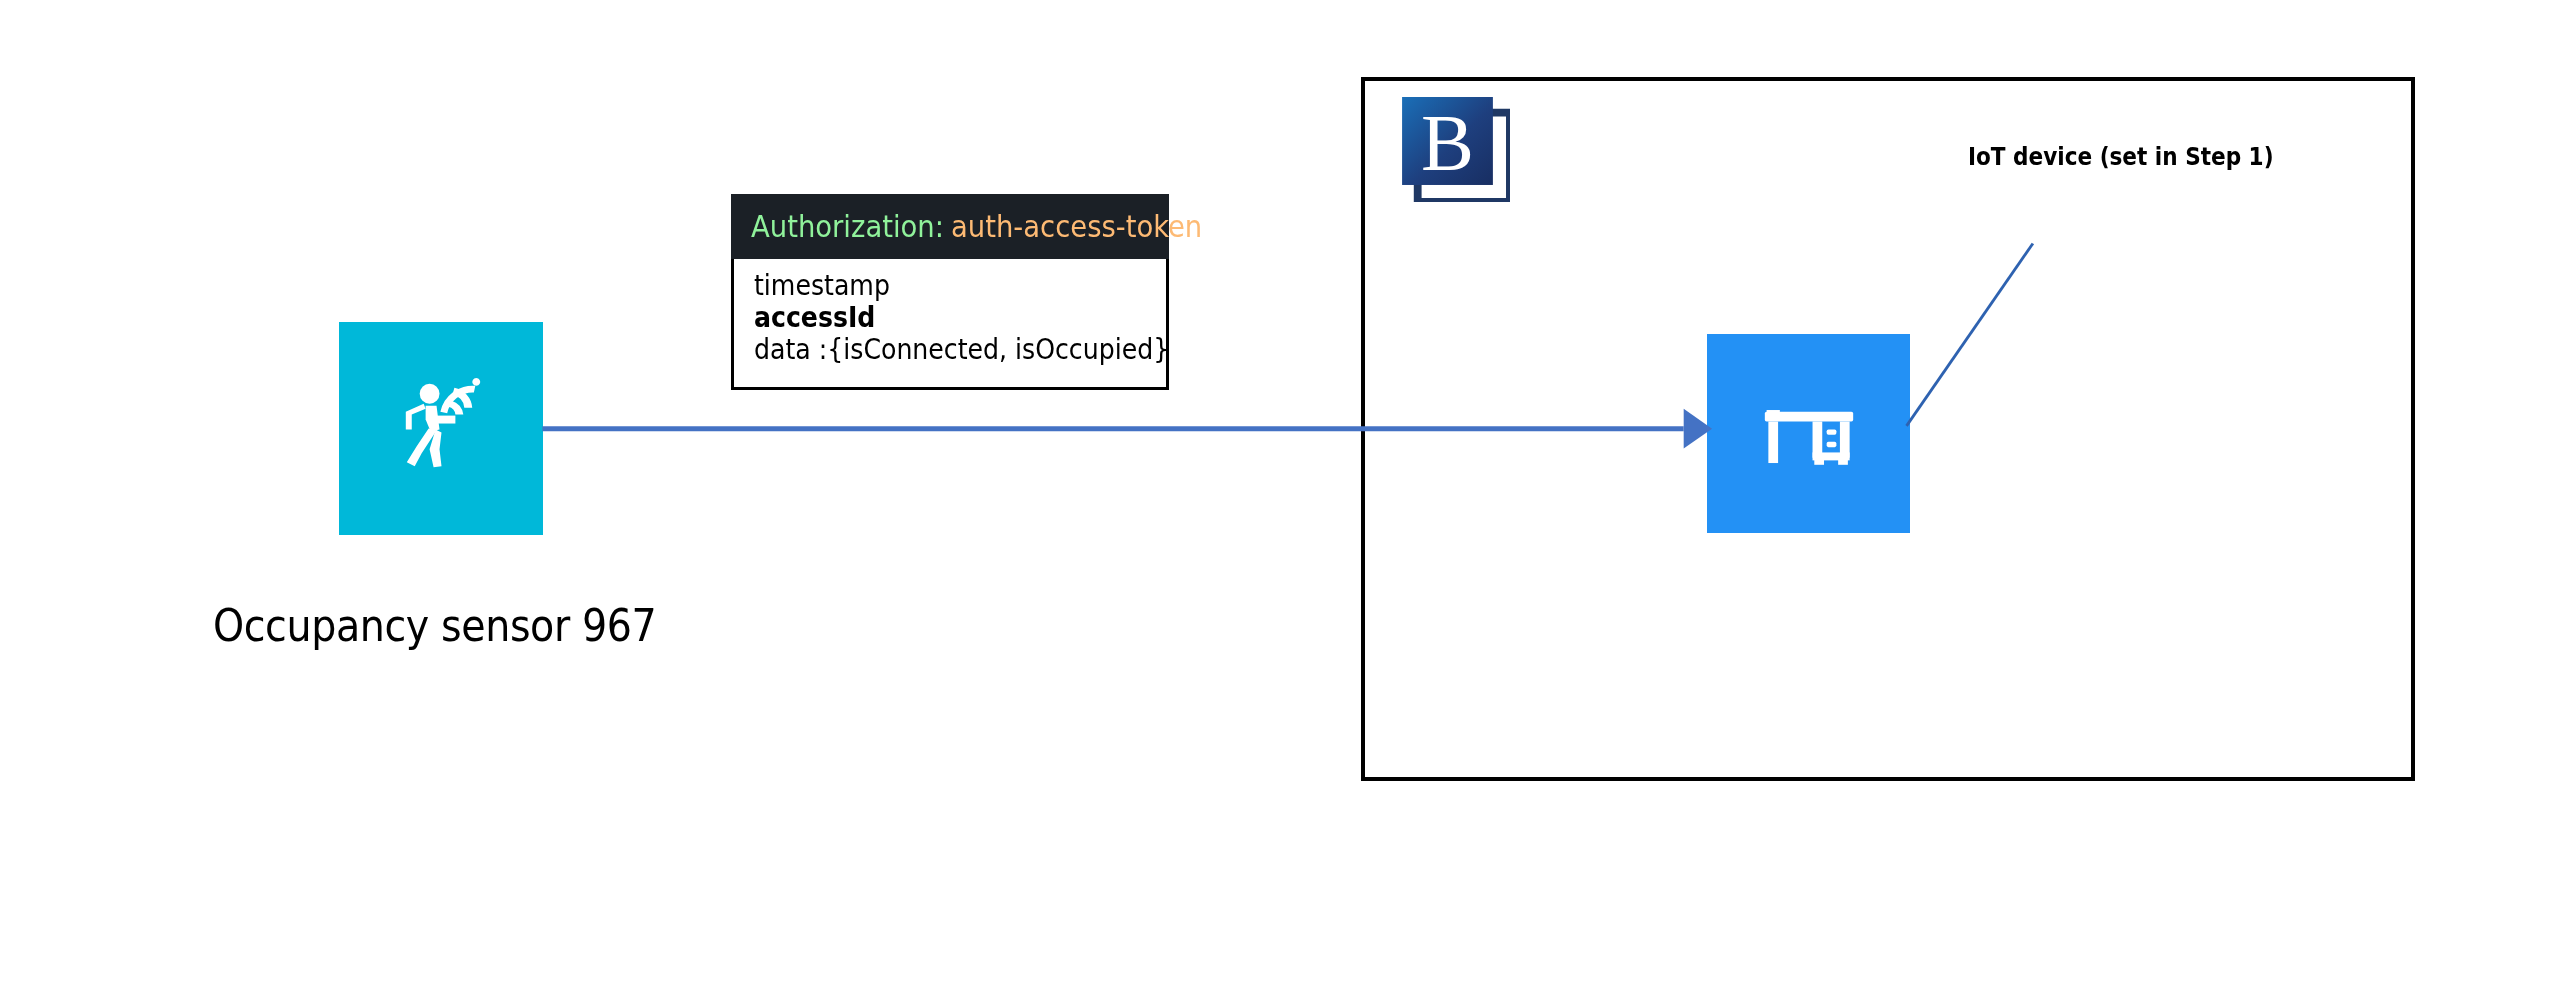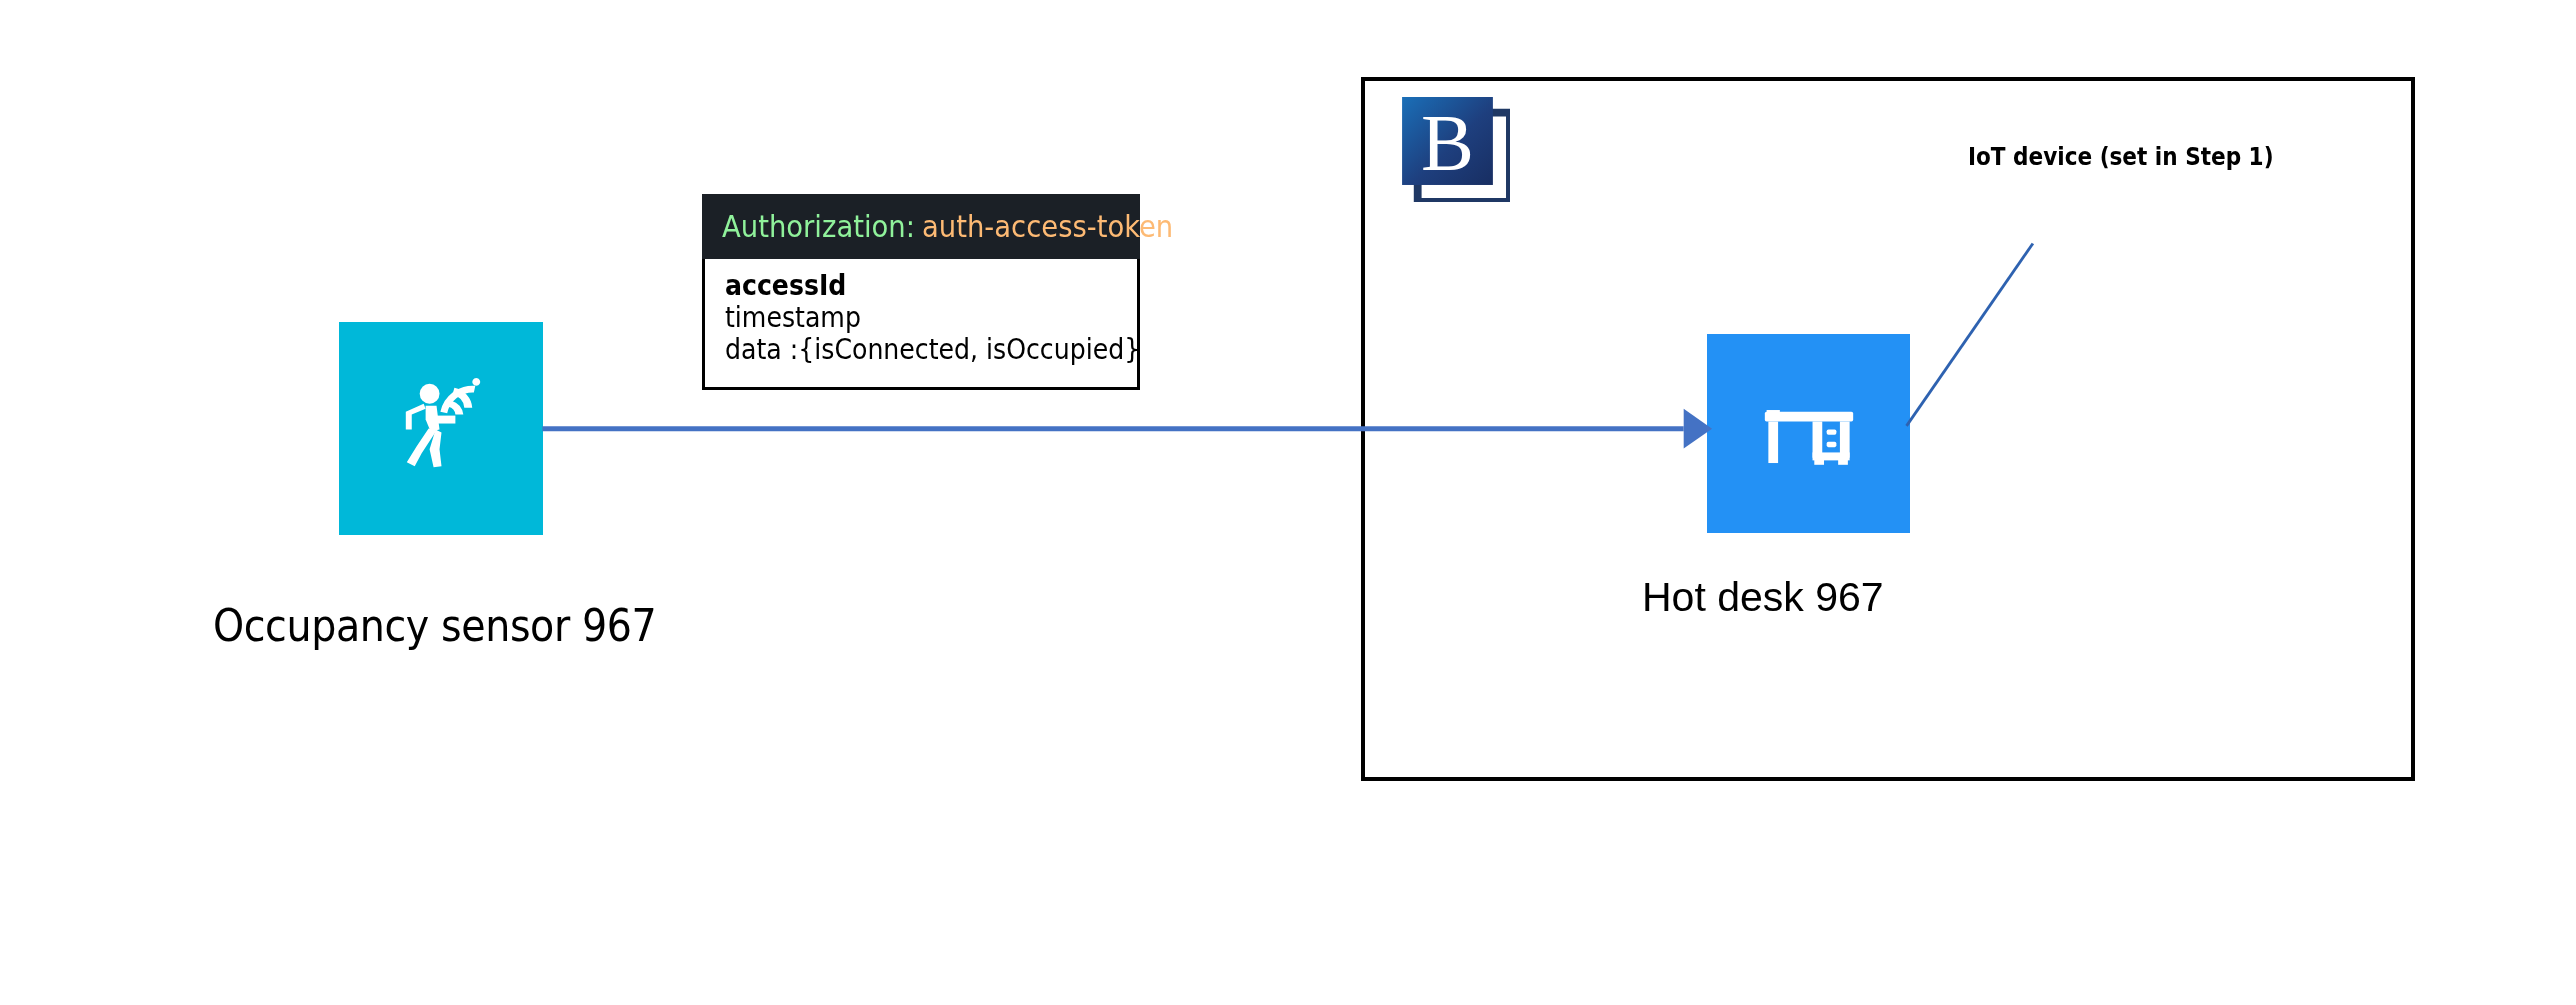--- a/index.html
+++ b/index.html
@@ -89,21 +89,21 @@
     top: 139px;
     font-size: 35px;
     font-family: "DejaVu Sans Condensed", "Liberation Sans Narrow", "Liberation Sans", sans-serif;
     font-stretch: condensed;
     white-space: nowrap;
   }
 
   
   #request-card {
     position: absolute;
-    left: 666px;
+    left: 695px;
     top: 194px;
     width: 438px;
     height: 197px;
     padding-left: 36px;
   }
   #request-header {
     height: 65px;
     background: #1b2026;
     display: flex;
     align-items: center;
@@ -217,22 +217,22 @@
 
   <div class="caption" id="sensor-caption">Occupancy sensor 967</div>
 
 
   <div id="request-card">
     <div id="request-header">
       <span id="auth-key">Authorization:</span>
       <span id="auth-value">auth-access-token</span>
     </div>
     <div id="request-body">
+      <div class="field">timestamp</div>
       <div class="field bold">accessId</div>
-      <div class="field">timestamp</div>
       <div class="field">data :{isConnected, isOccupied}</div>
     </div>
   </div>
 
   <div class="icon-tile" id="desk-tile">
     <span>
       <svg width="106" height="106" viewBox="0 0 120 120" xmlns="http://www.w3.org/2000/svg">
         <g fill="#ffffff">
 
           <rect x="10" y="36" width="100" height="11" rx="2"></rect>
@@ -248,21 +248,20 @@
           <rect x="66" y="88" width="11" height="8"></rect>
           <rect x="93" y="88" width="11" height="8"></rect>
 
           <rect x="80" y="56" width="11" height="6" rx="2"></rect>
           <rect x="80" y="70" width="11" height="6" rx="2"></rect>
         </g>
       </svg>
     </span>
   </div>
 
-  <div class="caption" id="desk-caption">Hot desk 967</div>
 
   <div id="annotation">
     <div id="annotation-title">IoT device (set in Step 1)</div>
   </div>
 
   <svg id="connectors" viewBox="0 0 3629 1416" xmlns="http://www.w3.org/2000/svg">
 
     <g>
       <line x1="764" y1="604" x2="2372" y2="604" stroke="#4472C4" stroke-width="7"></line>
       <polygon points="2372,576 2372,632 2412,604" fill="#4472C4"></polygon>

